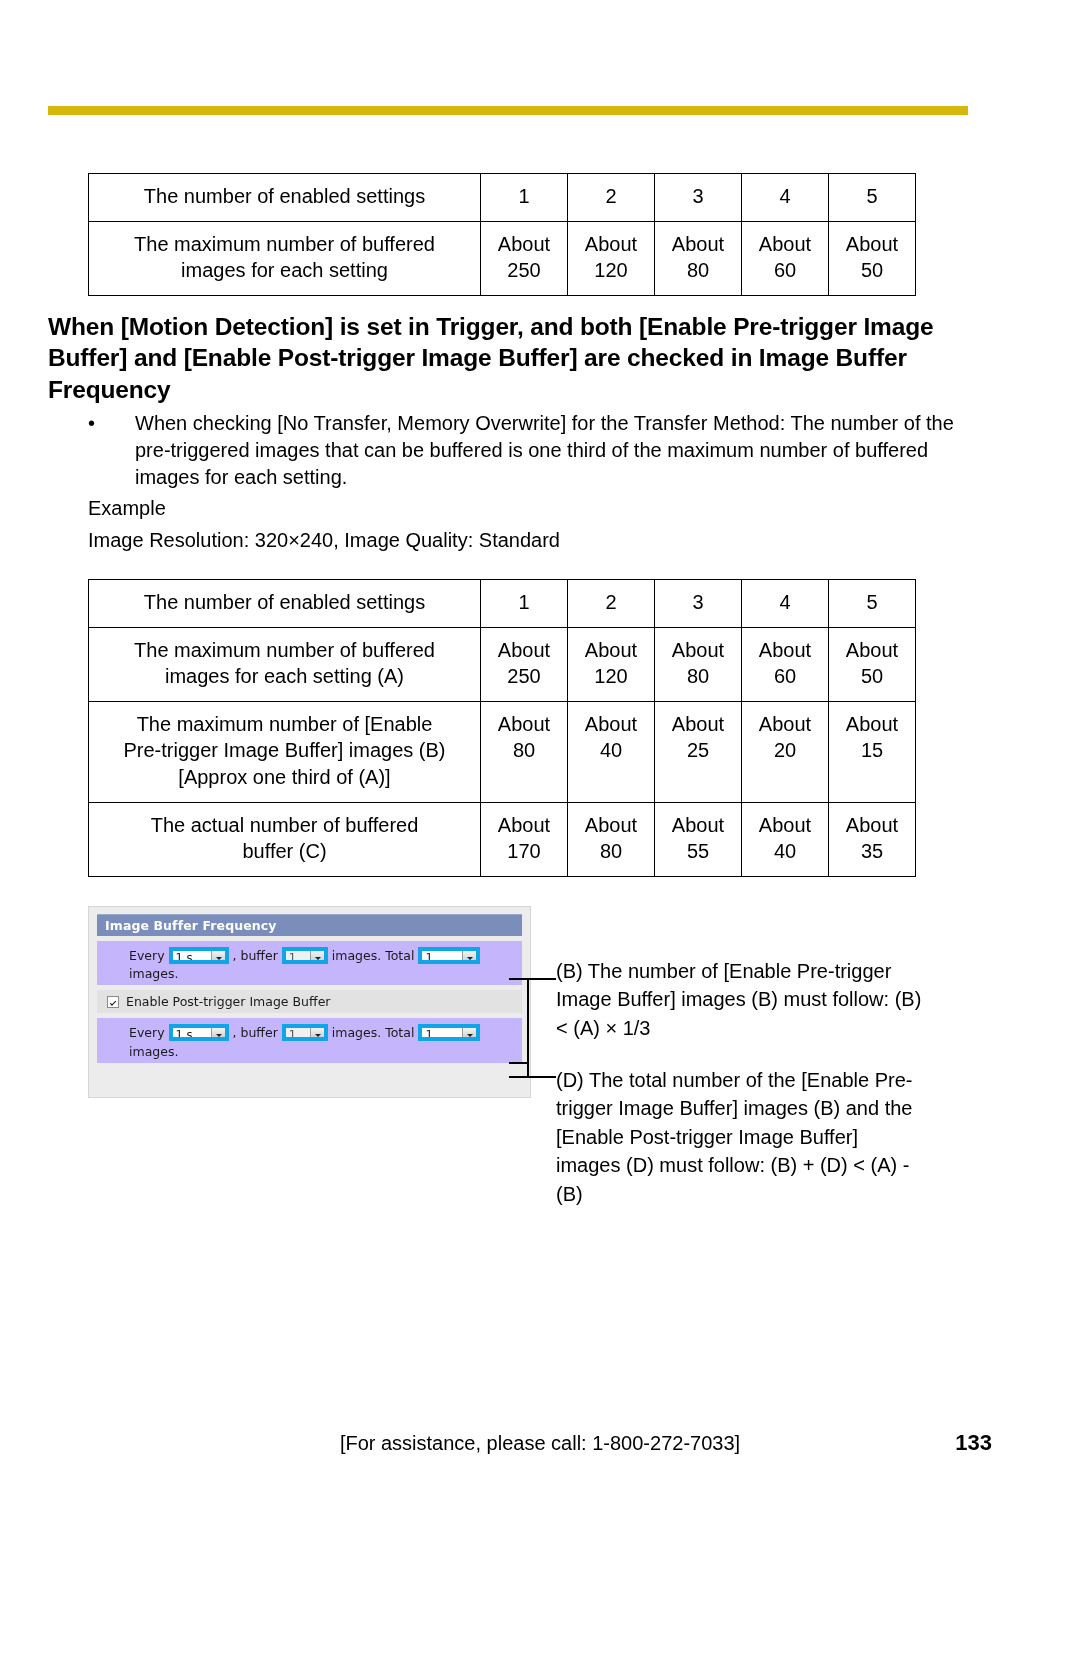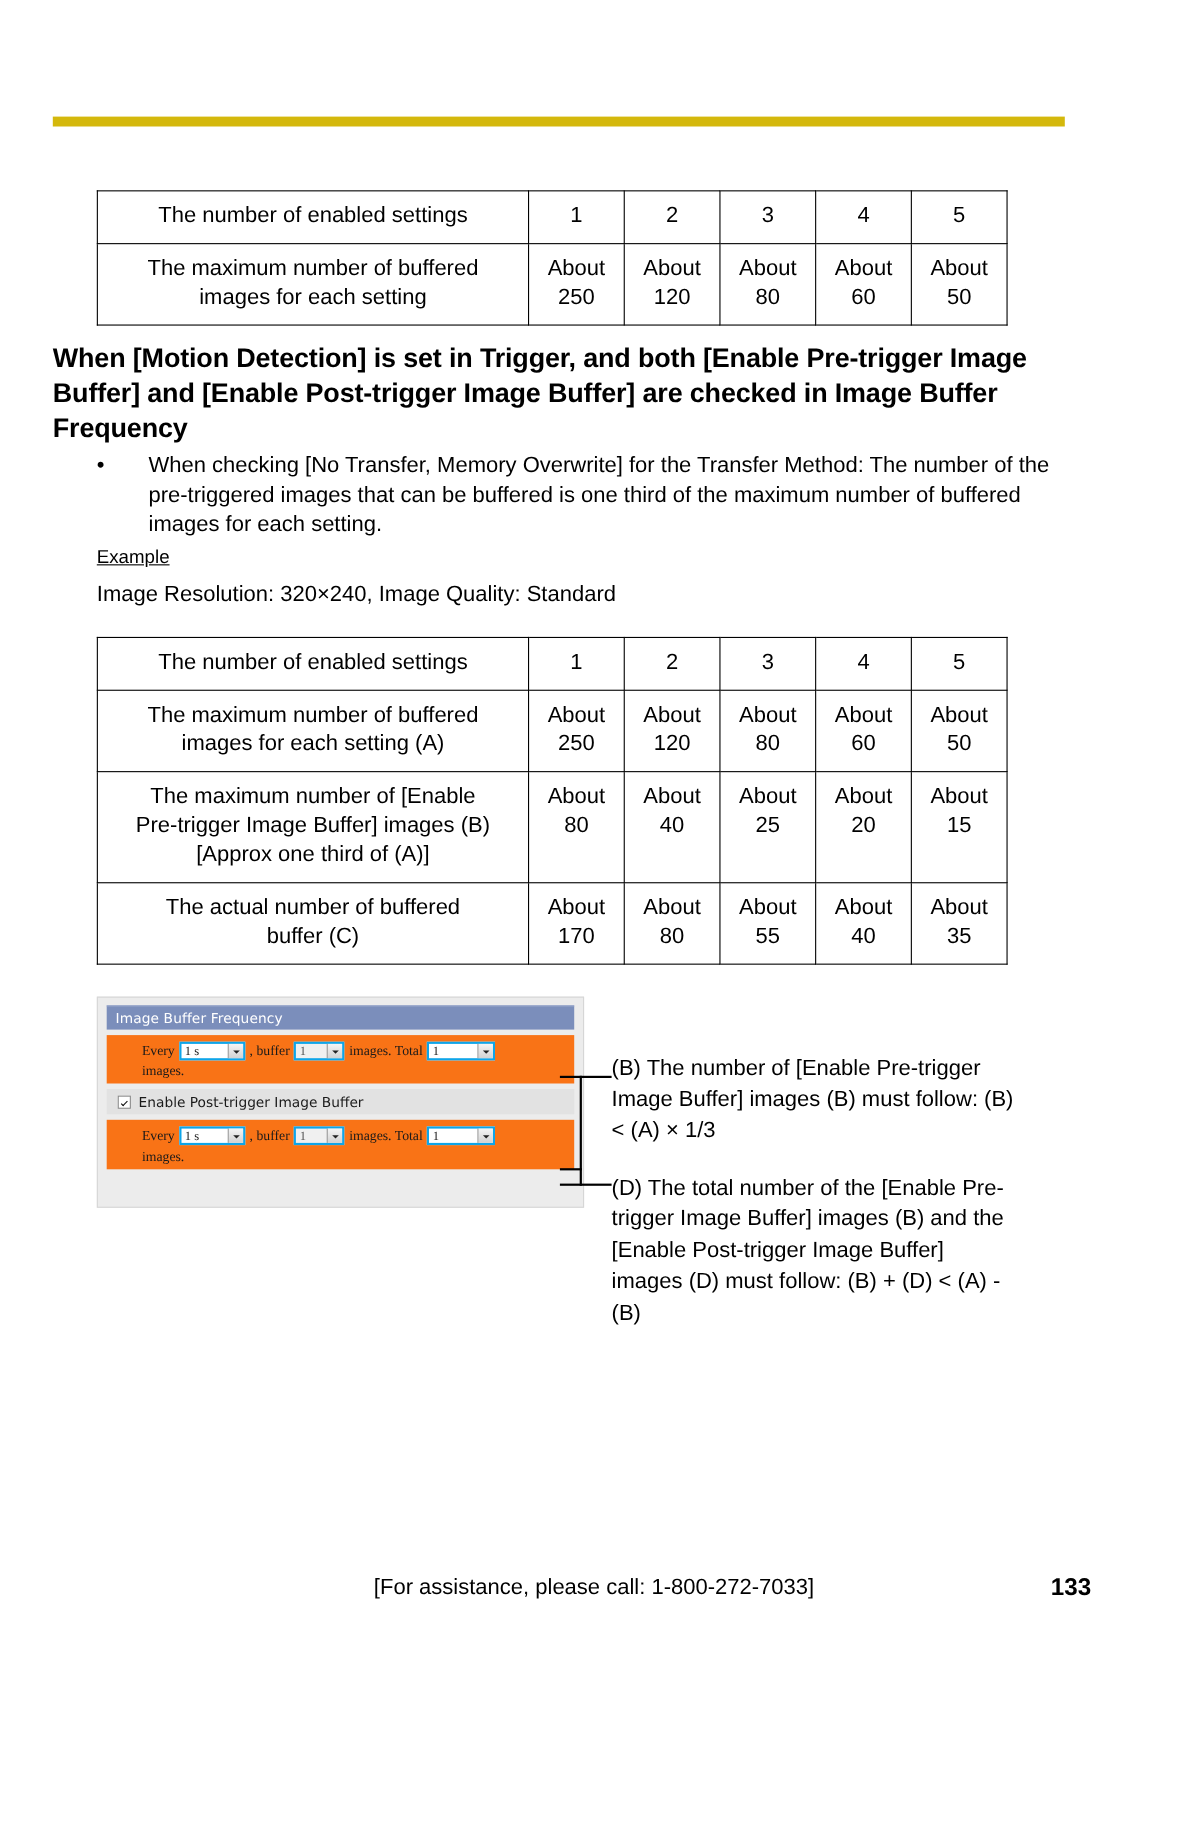--- a/index.html
+++ b/index.html
@@ -95,22 +95,21 @@
     width: 47px;
     flex: 0 0 47px;
     font-size: 20px;
     line-height: 1.36;
   }
   .bullet-text { flex: 1 1 auto; }
 
   .example-label {
     position: absolute;
     left: 88px; top: 497px;
-    font-size: 17px;
-    text-decoration: underline;
+    font-size: 20px;
   }
   .example-line {
     position: absolute;
     left: 88px; top: 529px;
     font-size: 20px;
   }
 
   
   #widget {
     position: absolute;
@@ -120,34 +119,33 @@
     background: #ececec;
     border: 1px solid #d6d6d6;
     padding: 7px 8px 9px 8px;
     font-family: "DejaVu Sans", sans-serif;
     font-size: 12.5px;
     color: #1a1a1a;
   }
   .widget-titlebar {
     background: #7b8ebb;
     color: #ffffff;
-    font-weight: normal;
+    font-weight: bold;
     font-size: 12.5px;
     padding: 3px 0 3px 8px;
     letter-spacing: 0.1px;
     border-top: 1px solid #9aa8cc;
   }
   .widget-strip {
     background: #e2e2e2;
     margin-top: 5px;
     padding: 4px 6px 4px 10px;
   }
   .widget-strip.alt {
-    background: #f97316;
-    font-family: Liberation Serif, serif;
+    background: #c4b5fd;
   }
   .chk-row {
     display: flex;
     align-items: center;
     gap: 7px;
   }
   .chkbox {
     width: 12px; height: 12px;
     background: #ffffff;
     border: 1px solid #8a8a8a;
@@ -168,21 +166,21 @@
     align-items: center;
     flex-wrap: wrap;
     margin-left: 22px;
     gap: 2px;
     line-height: 1.7;
   }
   .combo {
     display: inline-flex;
     align-items: stretch;
     background: #ffffff;
-    border: 2px solid #0ea5e9;
+    border: 4px solid #0ea5e9;
     height: 17px;
     margin: 0 2px;
   }
   .combo.narrow { width: 60px; }
   .combo.mid    { width: 46px; }
   .combo.wide   { width: 62px; }
   .combo.dim { background: #f0f0f0; color: #555; }
   .combo-val {
     flex: 1 1 auto;
     padding: 0 3px;

